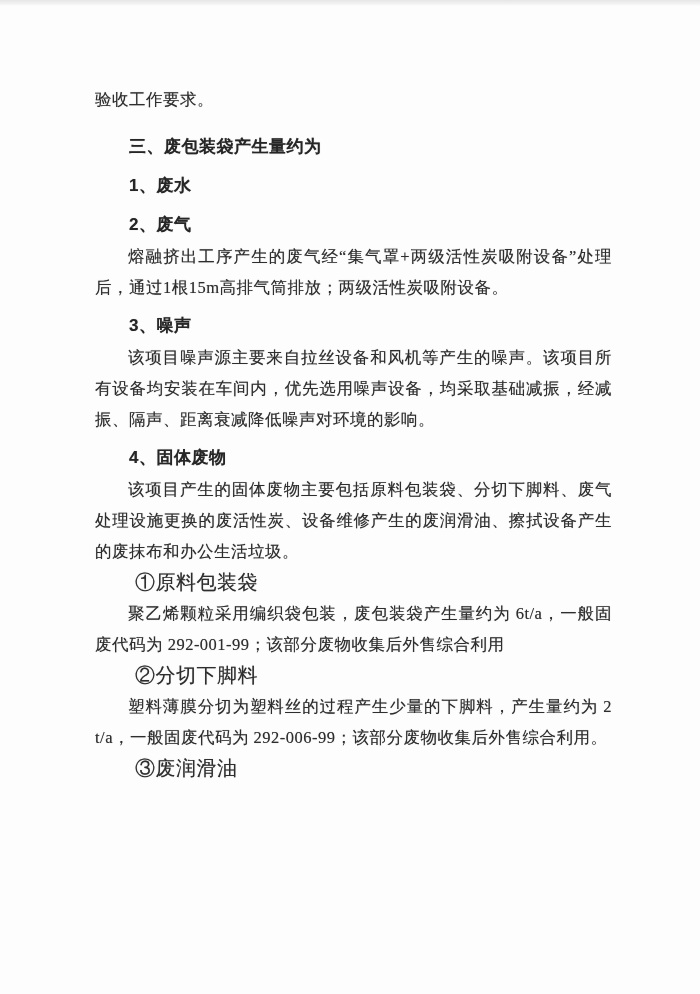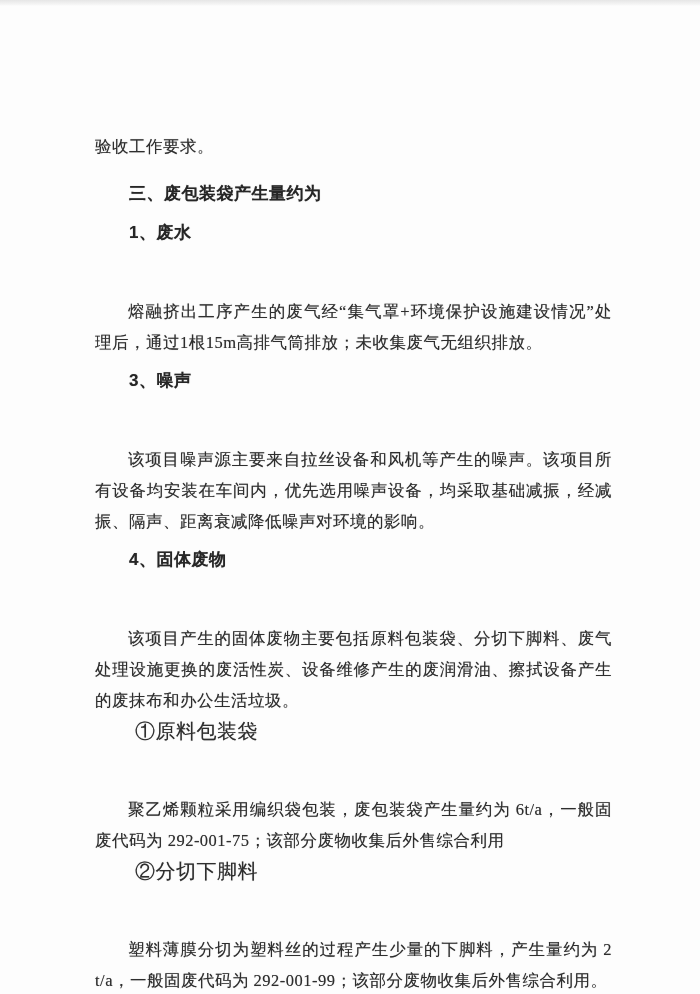--- a/index.html
+++ b/index.html
@@ -22,21 +22,20 @@
   .page{
     padding:78px 88px 0 95px;
     text-shadow:0 0 0.7px rgba(55,55,55,0.55);
     letter-spacing:0.5px;
   }
   .para{
     font-size:16.5px;
     line-height:31px;
     text-align:justify;
     text-justify:inter-ideograph;
-    margin-top:47px;
   }
   .indent{text-indent:2em;}
   .chapter-heading{
     font-family:"Liberation Sans","DejaVu Sans",sans-serif;
     font-weight:bold;
     font-size:17px;
     line-height:32px;
     margin-top:16px;
     text-indent:2em;
     color:#262626;
@@ -63,29 +62,30 @@
 <div class="page-edge-top"></div>
 
 <main class="page">
 
   <p class="para">验收工作要求。</p>
 
   <h2 class="chapter-heading">三、废包装袋产生量约为</h2>
 
   <h3 class="section-title first">1、废水</h3>
 
-  <p class="para indent">熔融挤出工序产生的废气经“集气罩+环境保护设施建设情况”处理后，通过1根15m高排气筒排放；未收集废气无组织排放。</p>
+  <h3 class="section-title">2、废气</h3>
+  <p class="para indent">熔融挤出工序产生的废气经“集气罩+两级活性炭吸附设备”处理后，通过1根15m高排气筒排放；两级活性炭吸附设备。</p>
 
   <h3 class="section-title">3、噪声</h3>
   <p class="para indent">该项目噪声源主要来自拉丝设备和风机等产生的噪声。该项目所有设备均安装在车间内，优先选用噪声设备，均采取基础减振，经减振、隔声、距离衰减降低噪声对环境的影响。</p>
 
   <h3 class="section-title">4、固体废物</h3>
   <p class="para indent">该项目产生的固体废物主要包括原料包装袋、分切下脚料、废气处理设施更换的废活性炭、设备维修产生的废润滑油、擦拭设备产生的废抹布和办公生活垃圾。</p>
 
   <p class="sub-label">①原料包装袋</p>
-  <p class="para indent">聚乙烯颗粒采用编织袋包装，废包装袋产生量约为 6t/a，一般固废代码为 292-001-75；该部分废物收集后外售综合利用</p>
+  <p class="para indent">聚乙烯颗粒采用编织袋包装，废包装袋产生量约为 6t/a，一般固废代码为 292-001-99；该部分废物收集后外售综合利用</p>
 
   <p class="sub-label">②分切下脚料</p>
-  <p class="para indent">塑料薄膜分切为塑料丝的过程产生少量的下脚料，产生量约为 2 t/a，一般固废代码为 292-001-99；该部分废物收集后外售综合利用。</p>
+  <p class="para indent">塑料薄膜分切为塑料丝的过程产生少量的下脚料，产生量约为 2 t/a，一般固废代码为 292-006-99；该部分废物收集后外售综合利用。</p>
 
   <p class="sub-label">③废润滑油</p>
 
 </main>
 
 </body></html>

